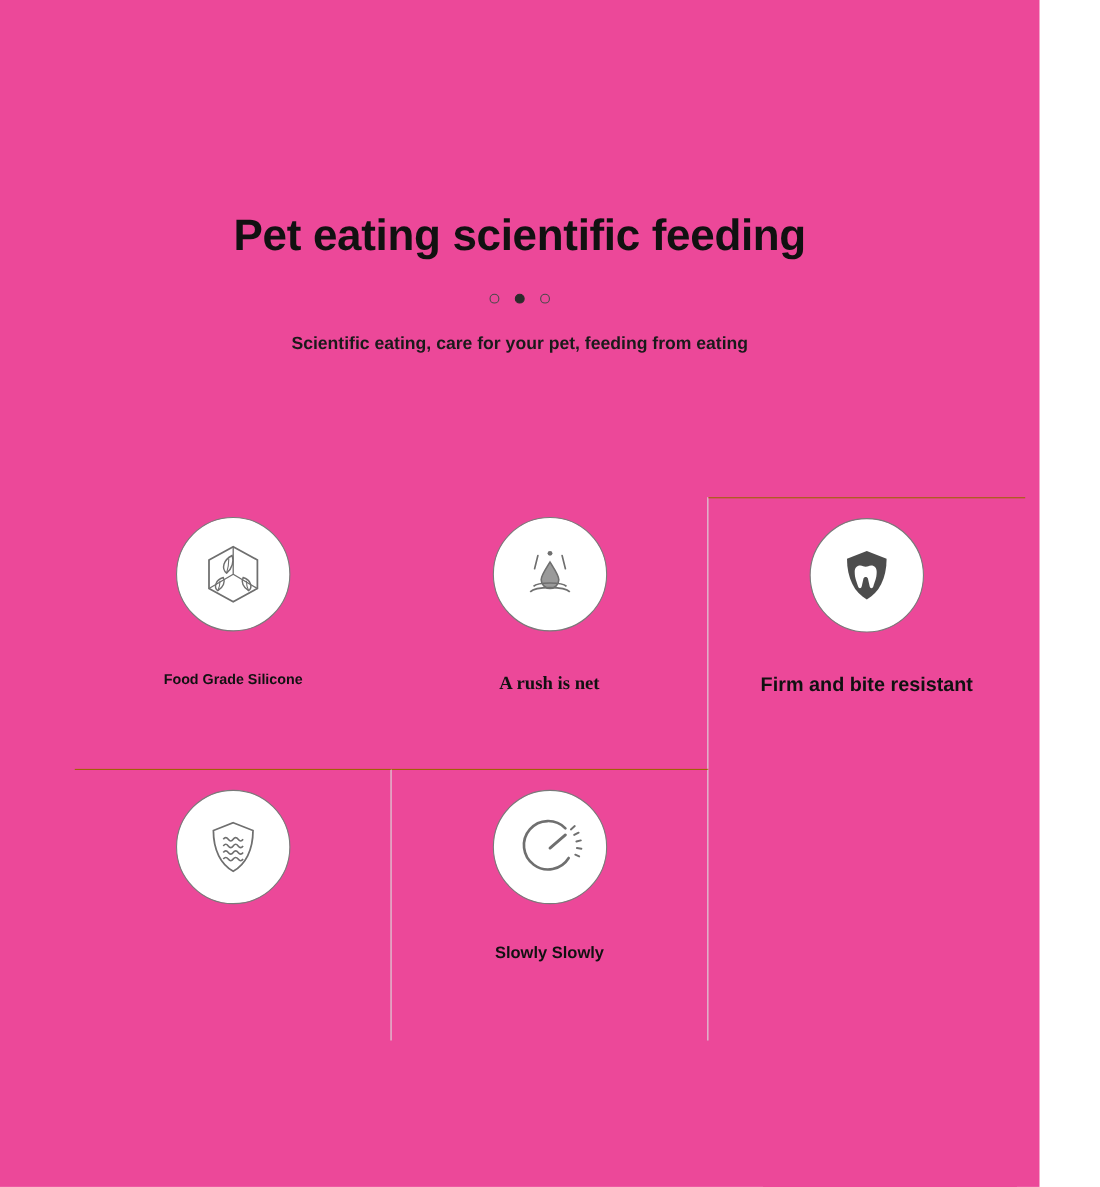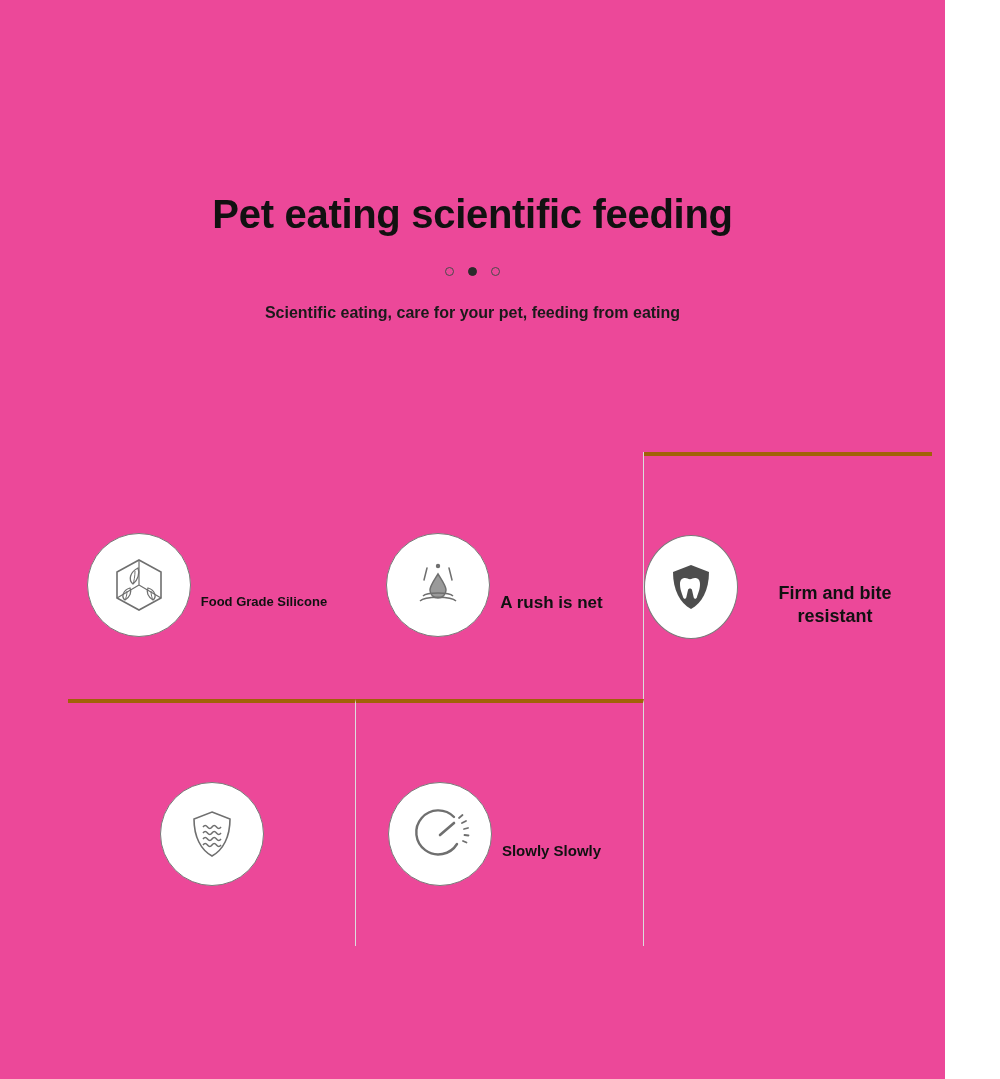--- a/index.html
+++ b/index.html
@@ -66,28 +66,29 @@
     top: 452px;
     width: 864px;
     height: 494px;
     display: grid;
     grid-template-columns: 1fr 1fr 1fr;
     grid-template-rows: 1fr 1fr;
   }
   .cell {
     position: relative;
     display: flex;
+    flex-direction: column;
     align-items: center;
-    justify-content: center;
+    justify-content: flex-start;
     padding-top: 18px;
   }
   
   .cell.c1, .cell.c2, .cell.c4, .cell.c5 { border-right: 1px solid #dcdcdc; }
   
-  .cell.c3, .cell.c4, .cell.c5 { border-top: 4px solid #a16207; }
+  .cell.c3, .cell.c4, .cell.c5 { border-top: 1px solid #a16207; }
   .cell.c0, .cell.c1, .cell.c2 { }
 
   .icon-circle {
     width: 104px;
     height: 104px;
     border-radius: 50%;
     border: 1.4px solid #7a7a7a;
     display: flex;
     align-items: center;
     justify-content: center;
@@ -96,21 +97,21 @@
   .feature-label {
     margin-top: 36px;
     text-align: center;
     font-weight: 700;
     line-height: 1.25;
     color: #111;
     padding: 0 10px;
   }
   .sz-13 { font-size: 13px; }
   .sz-15 { font-size: 15px; }
-  .sz-17 { font-size: 17px; }
+  .sz-17 { font-size: 17px; font-family: Liberation Serif, serif; }
   .sz-18 { font-size: 18px; }
 
   svg { display: block; }
 </style>
 </head>
 <body>
 
 <div class="page">
 
   <div class="header">

